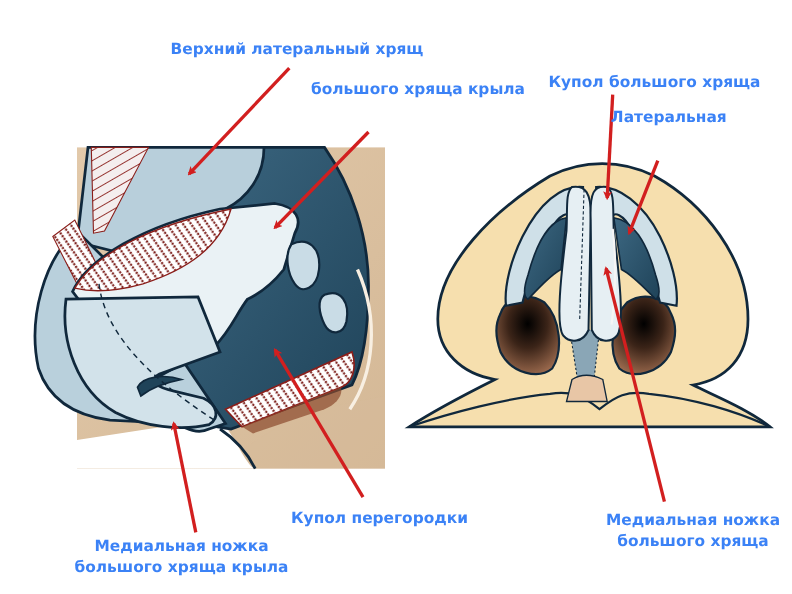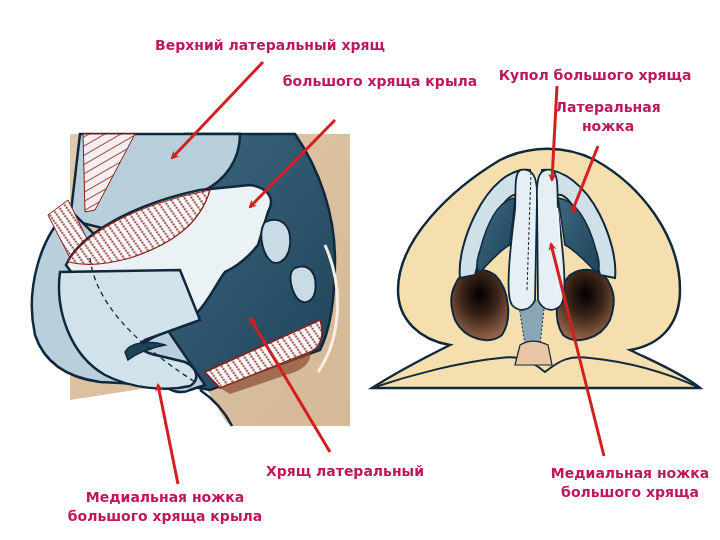--- a/index.html
+++ b/index.html
@@ -1,18 +1,18 @@
 <!DOCTYPE html>
 <html><head>
   <meta charset="utf-8">
   <style>
     html, body { margin: 0; padding: 0; background: #ffffff; }
     body { width: 720px; height: 540px; position: relative; overflow: hidden;
            font-family: "DejaVu Sans", "Liberation Sans", sans-serif; }
-    .label { position: absolute; color: #be185d; font-weight: bold; font-size: 14px;
+    .label { position: absolute; color: #3b82f6; font-weight: bold; font-size: 14px;
              line-height: 19px; text-align: center; white-space: nowrap; letter-spacing: 0px; }
     .label span { display: block; }
     svg.art { position: absolute; left: 0; top: 0; }
   </style>
 </head>
 <body>
 
 <svg class="art" width="720" height="540" viewBox="0 0 720 540">
   <defs>
     <pattern id="dots" width="6" height="6" patternUnits="userSpaceOnUse" patternTransform="rotate(-35)">
@@ -127,25 +127,24 @@
 <div class="label" style="left:270px; top:72px; width:220px;">
   <span>большого хряща крыла</span>
 </div>
 
 <div class="label" style="left:485px; top:66px; width:220px;">
   <span>Купол большого хряща</span>
 </div>
 
 <div class="label" style="left:548px; top:98px; width:120px;">
   <span>Латеральная</span>
-  <span>ножка</span>
 </div>
 
 <div class="label" style="left:255px; top:462px; width:180px;">
-  <span>Хрящ латеральный</span>
+  <span>Купол перегородки</span>
 </div>
 
 <div class="label" style="left:50px; top:488px; width:230px;">
   <span>Медиальная ножка</span>
   <span>большого хряща крыла</span>
 </div>
 
 <div class="label" style="left:540px; top:464px; width:180px;">
   <span>Медиальная ножка</span>
   <span>большого хряща</span>

